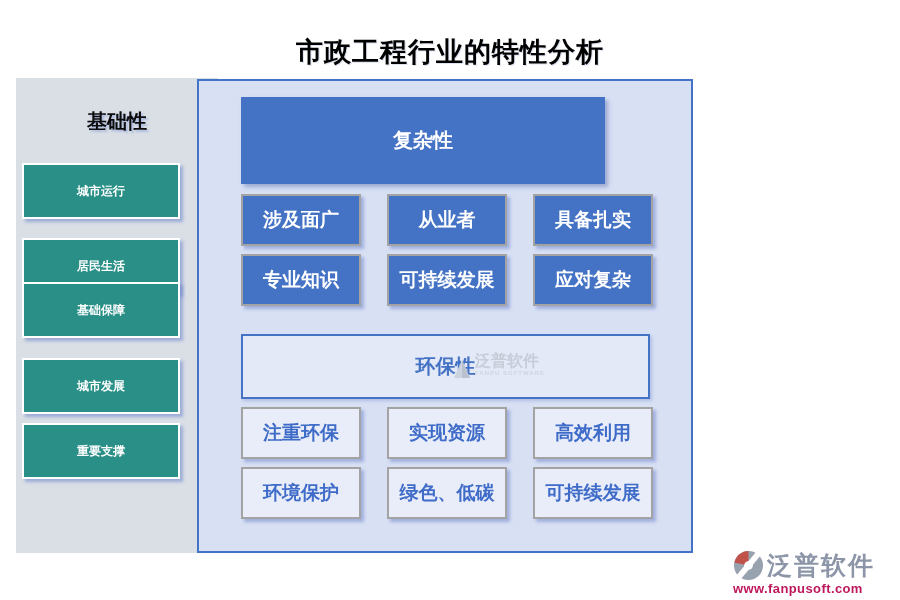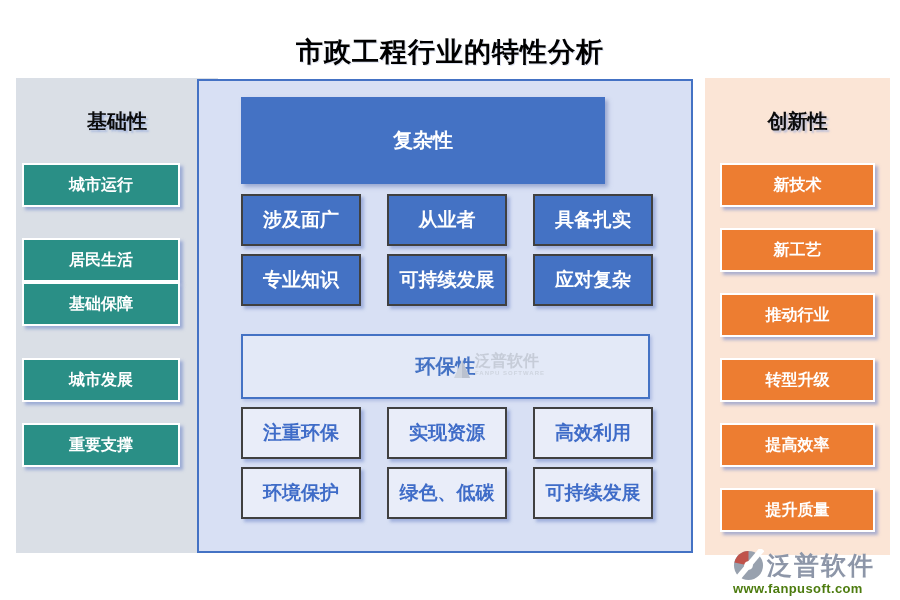--- a/index.html
+++ b/index.html
@@ -16,22 +16,22 @@
   .panel-left{left:16px;top:78px;width:169px;height:475px;background:#dadfe6;padding-left:33px;}
   .panel-center{left:197px;top:79px;width:496px;height:474px;background:#d8e0f4;
     border:2px solid #4472c4;box-sizing:border-box;}
   .panel-right{left:705px;top:78px;width:185px;height:477px;background:#fbe5d6;}
   .panel-header{
     position:absolute;top:30px;left:0;right:0;text-align:center;
     font-size:20px;font-weight:bold;color:#0b0b0b;
     text-shadow:2px 2px 2px rgba(130,155,215,.55);
   }
   .btn{
-    position:absolute;height:44px;display:flex;align-items:center;justify-content:center;
-    font-size:16px;font-weight:bold;border:2px solid #ffffff;box-sizing:border-box;
+    position:absolute;height:56px;display:flex;align-items:center;justify-content:center;
+    font-size:12px;font-weight:bold;border:2px solid #ffffff;box-sizing:border-box;
     box-shadow:3px 3px 3px rgba(105,130,200,.55);
     text-align:center;
   }
   .btn-teal{left:6px;width:158px;background:#2a8f86;color:#ffffff;}
   .btn-orange{left:15px;width:155px;background:#ed7d31;color:#ffffff;}
   .hdr-blue{
     position:absolute;left:42px;top:16px;width:364px;height:87px;background:#4472c4;
     color:#fff;display:flex;align-items:center;justify-content:center;
     font-size:20px;font-weight:bold;box-shadow:3px 3px 4px rgba(95,115,175,.5);
   }
@@ -42,36 +42,36 @@
     box-shadow:2px 2px 3px rgba(105,130,200,.35);
   }
   .grid{
     position:absolute;left:42px;width:412px;display:grid;
     grid-template-columns:120px 120px 120px;justify-content:space-between;row-gap:8px;
   }
   .grid-complex{top:113px;}
   .grid-env{top:326px;}
   .cell{
     height:52px;display:flex;align-items:center;justify-content:center;
-    font-size:19px;font-weight:bold;border:2px solid #404040;box-sizing:border-box;
+    font-size:19px;font-weight:bold;border:2px solid #a3a3a3;box-sizing:border-box;
     box-shadow:3px 3px 3px rgba(105,130,200,.5);white-space:nowrap;
   }
   .cell-blue{background:#4472c4;color:#ffffff;}
   .cell-light{background:#e9edf9;color:#3f6cc8;}
   .watermark{
     position:absolute;left:452px;top:352px;display:flex;align-items:flex-start;gap:3px;
   }
   .wm-icon{width:20px;height:22px;margin-top:6px;}
   .wm-text{color:#c6ccd8;font-weight:bold;font-size:16px;line-height:1.1;}
   .wm-sub{color:#ced4df;font-size:6px;letter-spacing:1px;font-weight:bold;}
   .footer-logo{position:absolute;left:733px;top:549px;}
   .fl-row{display:flex;align-items:center;gap:3px;}
   .fl-icon{width:31px;height:33px;}
   .fl-name{font-size:25px;font-weight:bold;color:#8d96a8;letter-spacing:2px;line-height:1;}
-  .fl-url{font-size:13px;font-weight:bold;color:#4d7c0f;letter-spacing:.4px;margin-top:-1px;}
+  .fl-url{font-size:13px;font-weight:bold;color:#be185d;letter-spacing:.4px;margin-top:-1px;}
 </style>
 </head>
 <body>
 
 <div class="stage">
 
   <h1 class="title">市政工程行业的特性分析</h1>
 
   <section class="panel panel-left">
     <div class="panel-header">基础性</div>
@@ -97,29 +97,20 @@
     <div class="grid grid-env">
       <div class="cell cell-light">注重环保</div>
       <div class="cell cell-light">实现资源</div>
       <div class="cell cell-light">高效利用</div>
       <div class="cell cell-light">环境保护</div>
       <div class="cell cell-light">绿色、低碳</div>
       <div class="cell cell-light">可持续发展</div>
     </div>
   </section>
 
-  <section class="panel panel-right">
-    <div class="panel-header">创新性</div>
-    <div class="btn btn-orange" style="top:85px">新技术</div>
-    <div class="btn btn-orange" style="top:150px">新工艺</div>
-    <div class="btn btn-orange" style="top:215px">推动行业</div>
-    <div class="btn btn-orange" style="top:280px">转型升级</div>
-    <div class="btn btn-orange" style="top:345px">提高效率</div>
-    <div class="btn btn-orange" style="top:410px">提升质量</div>
-  </section>
 
   <div class="watermark">
     <svg class="wm-icon" viewBox="0 0 20 22">
       <path d="M10 2 L18 20 L2 20 Z" fill="#cdd3de"></path>
       <path d="M10 2 L18 20 L10 20 Z" fill="#bac1cf"></path>
     </svg>
     <div>
       <div class="wm-text">泛普软件</div>
       <div class="wm-sub">FANPU SOFTWARE</div>
     </div>

